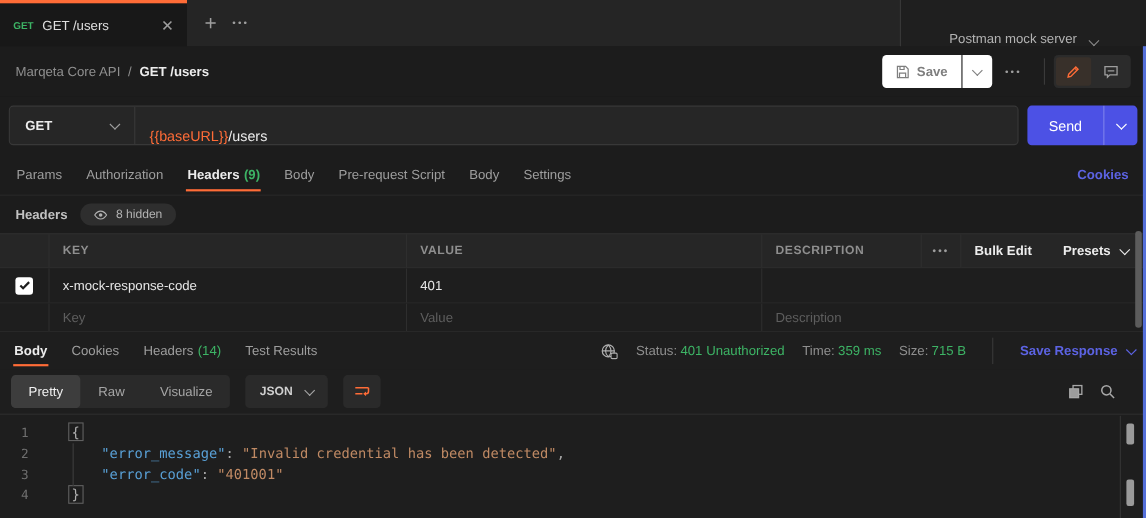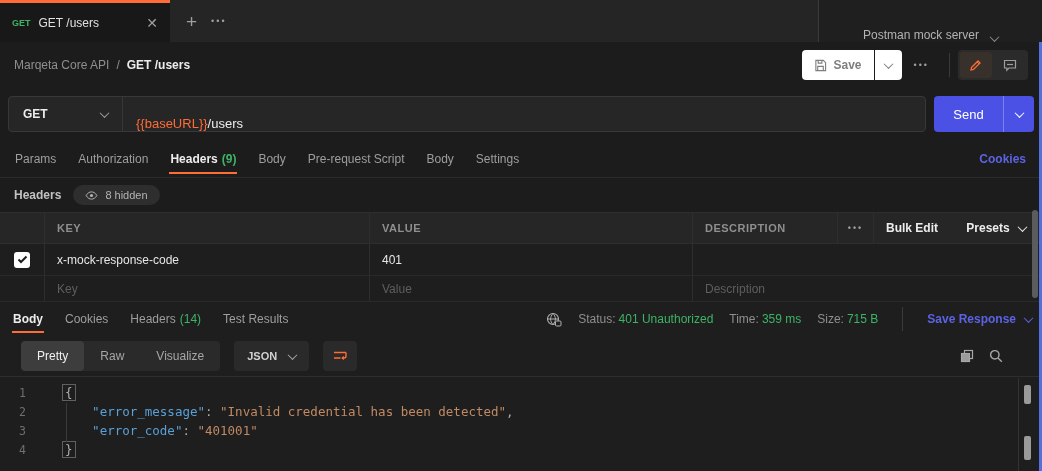--- a/index.html
+++ b/index.html
@@ -84,21 +84,21 @@
   .ph{color:var(--ph);}
   .checkbox{width:16px;height:16px;background:#fff;border-radius:3px;display:flex;align-items:center;justify-content:center;}
 
   
   .resp-tabs{height:34px;display:flex;align-items:stretch;padding:0 2px;background:var(--bg);}
   .resp-right{margin-left:auto;display:flex;align-items:center;gap:16px;padding-right:8px;}
   .stat{font-size:12px;color:var(--dimmer);white-space:nowrap;}
   .stat .val{color:var(--green);margin-left:3px;}
   .save-resp{display:flex;align-items:center;gap:9px;font-size:12px;font-weight:700;color:var(--link);}
 
-  .resp-toolbar{height:40px;display:flex;align-items:center;gap:14px;padding:0 21px;background:var(--bg);}
+  .resp-toolbar{height:40px;display:flex;align-items:center;gap:14px;padding:0 10px;background:var(--bg);}
   .segmented{display:flex;align-items:stretch;height:30px;background:var(--ctl);border-radius:4px;overflow:hidden;}
   .seg{display:flex;align-items:center;padding:0 16px;font-size:12px;color:#a6a6a6;}
   .seg.active{background:#3d3d3d;border-radius:4px;color:#f0f0f0;}
   .format-select{display:flex;align-items:center;gap:12px;height:30px;background:var(--ctl);border-radius:4px;padding:0 13px;font-size:11px;font-weight:700;color:#d0d0d0;}
   .format-select .chev{color:#a6a6a6;}
   .wrap-btn{width:34px;height:30px;background:var(--ctl);border-radius:4px;display:flex;align-items:center;justify-content:center;color:var(--orange);}
   .tool-icons{margin-left:auto;display:flex;align-items:center;gap:15px;padding-right:18px;color:#a8a8a8;}
 
   
   .code-area{position:relative;height:95px;border-top:1px solid var(--border);background:var(--bg);padding-top:7px;font-family:"DejaVu Sans Mono",monospace;font-size:12.5px;}

